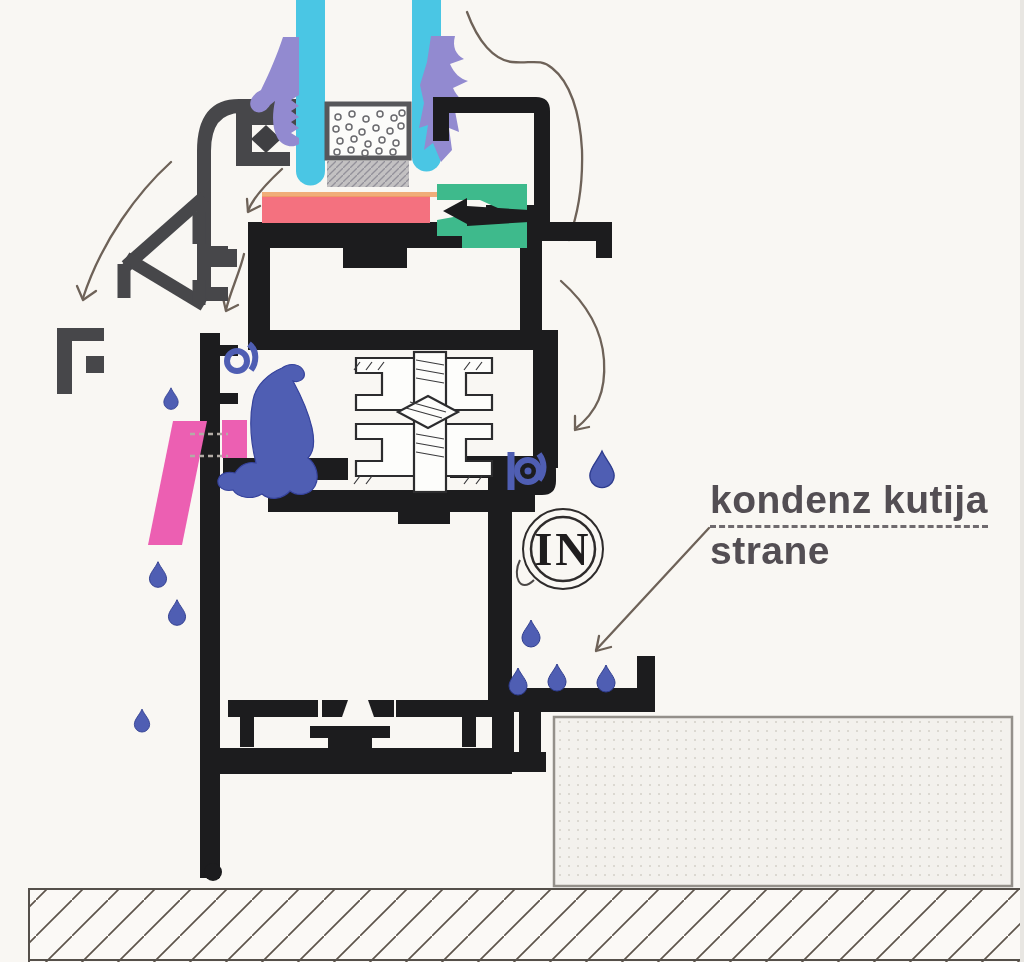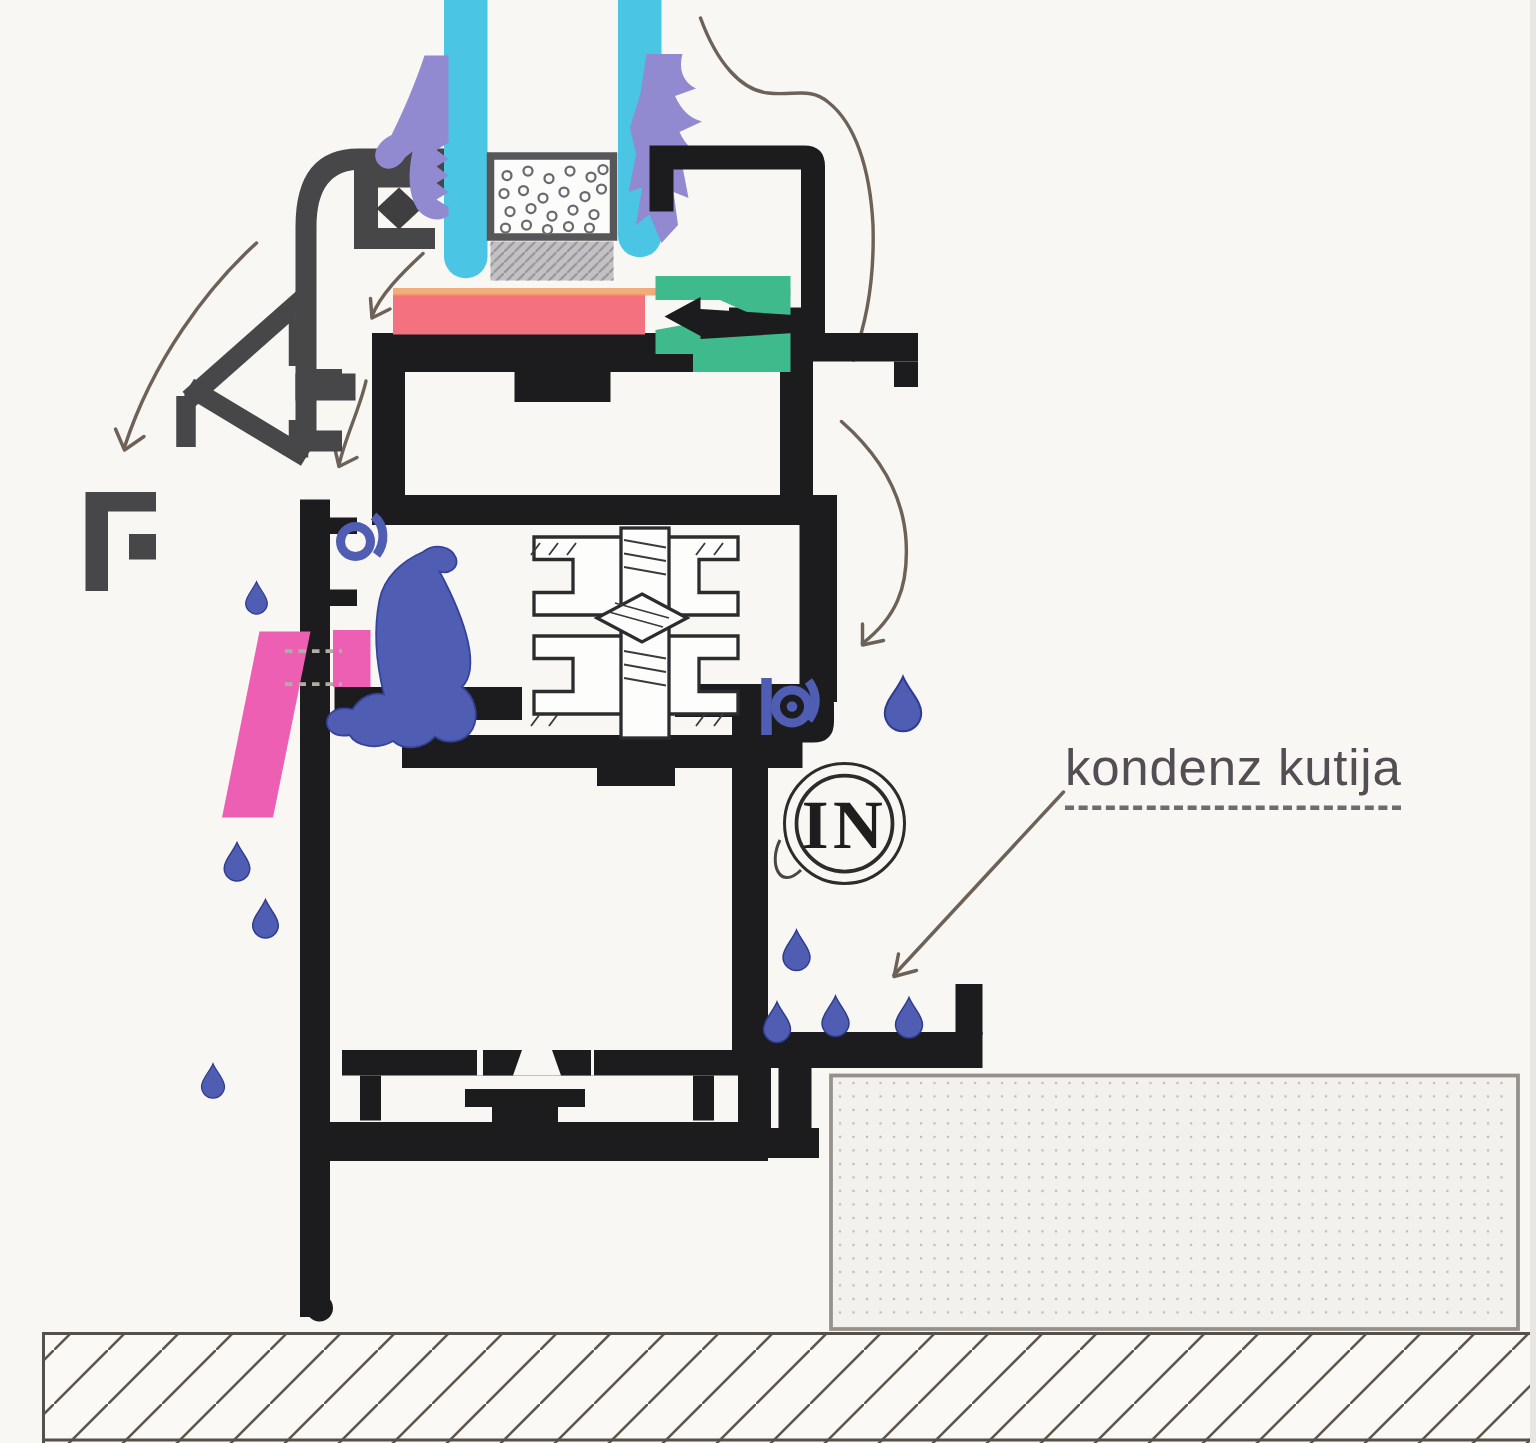--- a/index.html
+++ b/index.html
@@ -16,22 +16,22 @@
   .purple{fill:var(--gasket-purple,#928ad0);}
   .red{fill:var(--setting-block-red,#f4717f);}
   .green{fill:var(--gasket-green,#3eba8c);}
   .pink{fill:var(--seal-pink,#ec5fb2);}
   .water{fill:var(--water-blue,#4f5eb3);stroke:#36439c;stroke-width:1.2;}
   .waterline{stroke:var(--water-blue,#4f5eb3);fill:none;}
   .sketch{stroke:var(--sketch-line,#6e6258);stroke-width:2.3;fill:none;stroke-linecap:round;}
   .lineart{stroke:#2c2c2e;stroke-width:2.2;fill:#fdfdfb;}
   .tick{stroke:#3a3a3c;stroke-width:1.2;fill:none;}
   .annotation{
-    position:absolute;left:710px;top:490px;width:290px;
-    font-size:34px;font-weight:400;line-height:44px;
+    position:absolute;left:710px;top:478px;width:290px;
+    font-size:39px;font-weight:700;line-height:44px;
     color:var(--text,#534e53);letter-spacing:.5px;
   }
   .annotation .u{
     display:inline-block;border-bottom:3px dashed #6f6a6e;
     padding-bottom:3px;margin-bottom:1px;
   }
   .in-text{
     font-family:"Liberation Serif",serif;font-weight:700;
     font-size:46px;letter-spacing:3px;fill:#1f1d1e;
   }
@@ -241,14 +241,15 @@
   </g>
 
   <g>
     <path class="sketch" d="M709,528 L596,650"></path>
     <path class="sketch" d="M596,651 L599,636 M596,651 L611,647"></path>
   </g>
 </svg>
 
 <div class="annotation">
   <div><span class="u">kondenz kutija</span></div>
+  <div>strane</div>
 </div>
 </div>
 
 </body></html>

